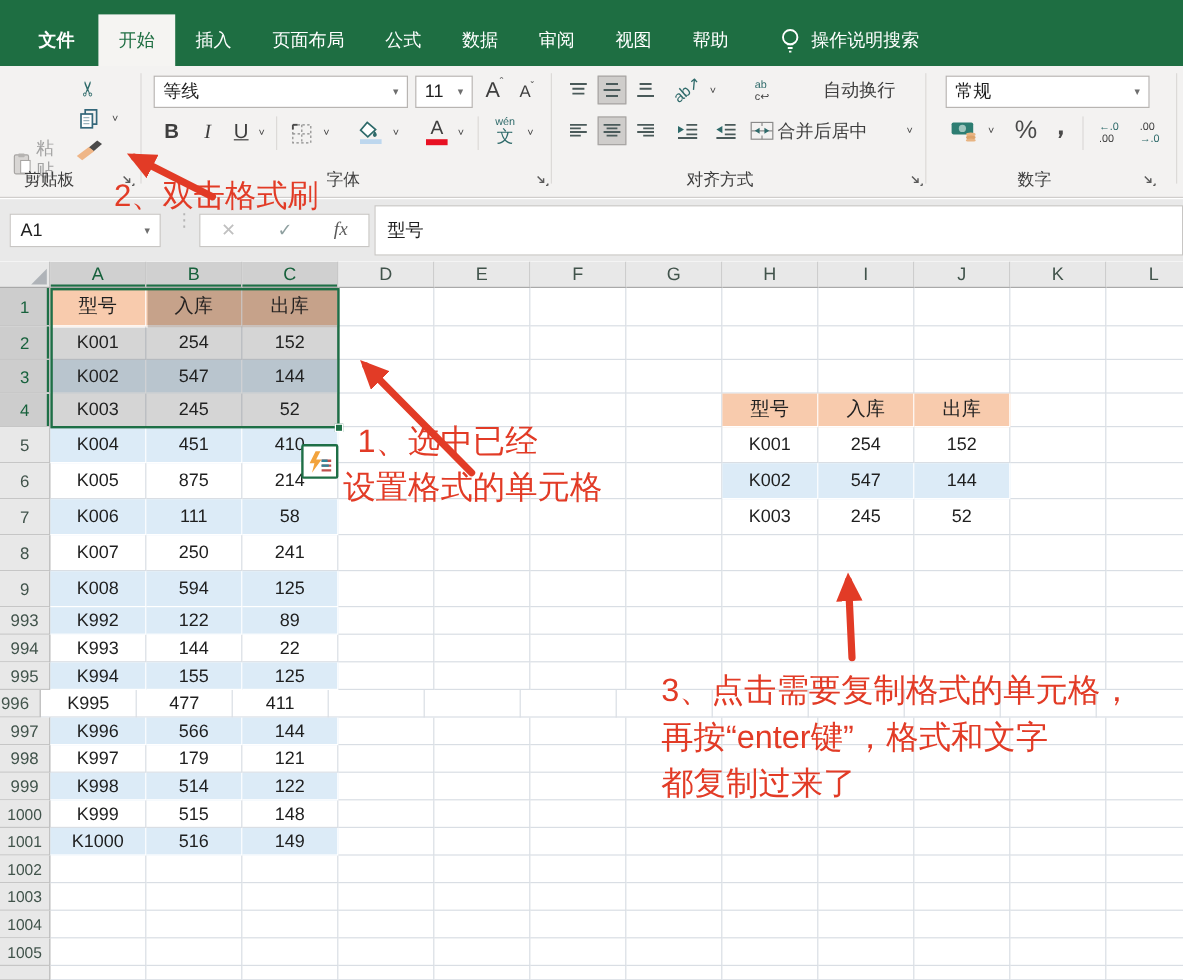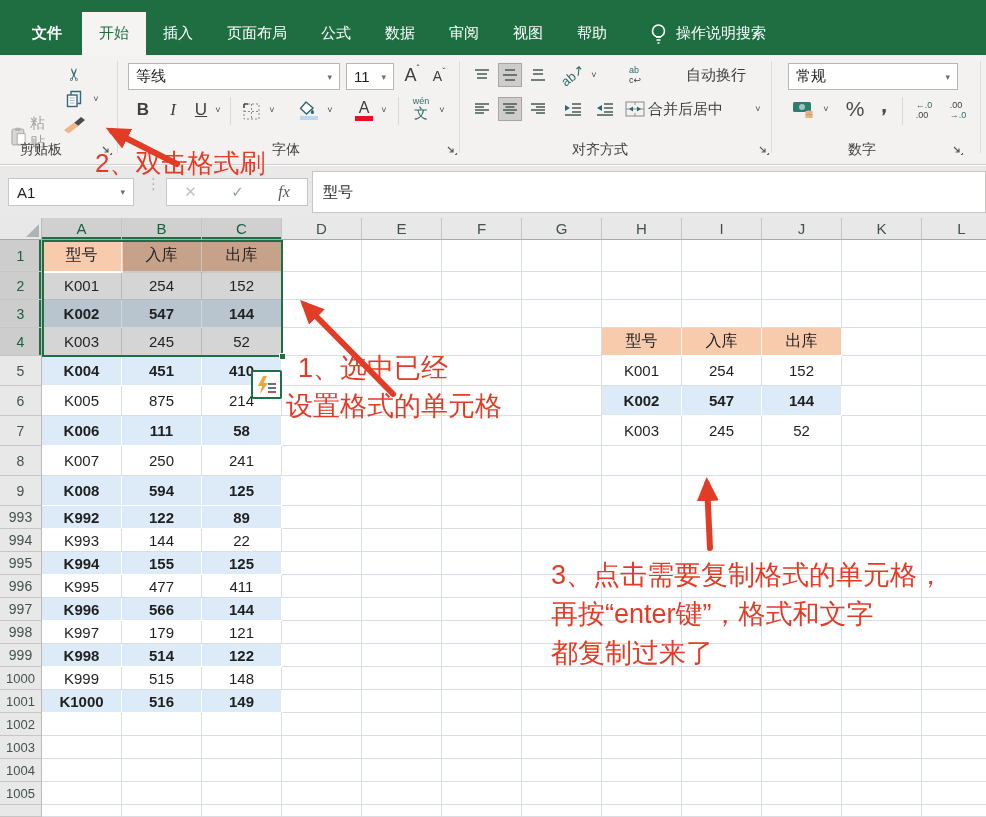--- a/index.html
+++ b/index.html
@@ -57,21 +57,21 @@
   .corner{width:42px;height:22px;background:var(--hdr-bg);border-right:1px solid #B9B9B9;border-bottom:1px solid #A9A9A9;position:relative;flex:none;}
   .corner .tri{position:absolute;right:2px;bottom:2px;width:0;height:0;border-left:13px solid transparent;border-bottom:13px solid #AFB3B8;}
   .colhdr{width:80px;flex:none;display:flex;align-items:center;justify-content:center;font-size:15px;color:#41534B;background:var(--hdr-bg);border-right:1px solid #C6C6C6;border-bottom:1px solid #A9A9A9;}
   .colhdr.sel{background:var(--hdr-sel);color:#17613C;box-shadow:inset 0 -2px 0 var(--accent);}
   .grow{display:flex;}
   .rowhdr{width:42px;flex:none;display:flex;align-items:center;justify-content:center;font-size:14px;color:#41534B;background:var(--hdr-bg);border-right:1px solid #B9B9B9;border-bottom:1px solid #C6C6C6;}
   .rowhdr.small{font-size:13px;text-align:right;}
   .rowhdr.sel{background:#CDCDCD;color:#17613C;box-shadow:inset -2px 0 0 var(--accent);}
   .cell{width:80px;flex:none;display:flex;align-items:center;justify-content:center;font-size:15px;color:#1F1F1F;border-right:1px solid var(--grid-line);border-bottom:1px solid var(--grid-line);overflow:hidden;}
   .cell.thdr,.cell.thdr2{background:var(--peach);border-color:#fff;font-size:16px;}
-  .cell.tband{background:var(--band);border-color:#fff;font-weight:bold;}
+  .cell.tband{background:var(--band);border-color:#fff;}
 
   
   .selrect{position:absolute;left:42px;top:240px;width:241px;height:117px;border:2px solid var(--accent);pointer-events:none;z-index:8;}
   .shade1{position:absolute;left:123px;top:241px;width:160px;height:32px;background:rgba(47,40,34,0.25);z-index:6;}
   .shade2{position:absolute;left:43px;top:273px;width:240px;height:83px;background:rgba(44,44,46,0.20);z-index:6;}
   .fillhandle{position:absolute;left:279px;top:353px;width:7px;height:7px;background:var(--accent);border:1px solid #fff;z-index:9;}
   .qa-btn{position:absolute;left:251px;top:370px;width:31px;height:29px;background:#fff;border:2px solid var(--accent);border-radius:2px;display:flex;align-items:center;justify-content:center;z-index:9;}
 
   
   .ann{position:absolute;color:var(--red);font-weight:500;z-index:20;white-space:nowrap;}
@@ -512,21 +512,21 @@
         <div class="cell"></div>
         <div class="cell"></div>
         <div class="cell"></div>
         <div class="cell"></div>
         <div class="cell"></div>
         <div class="cell"></div>
         <div class="cell"></div>
         <div class="cell"></div>
         <div class="cell"></div>
       </div>
-      <div class="grow" style="height: 23px;">
+      <div class="grow" style="height: 23px; justify-content: center;">
         <div class="rowhdr">996</div>
         <div class="cell">K995</div>
         <div class="cell">477</div>
         <div class="cell">411</div>
         <div class="cell"></div>
         <div class="cell"></div>
         <div class="cell"></div>
         <div class="cell"></div>
         <div class="cell"></div>
         <div class="cell"></div>

